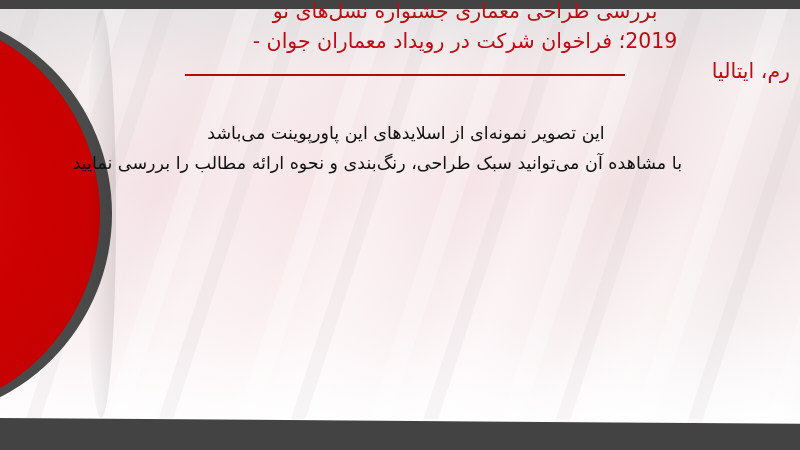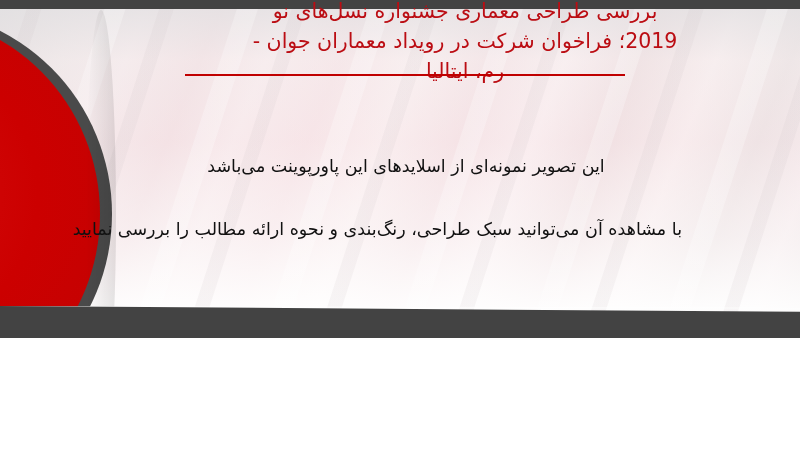--- a/index.html
+++ b/index.html
@@ -3,21 +3,21 @@
 <meta charset="utf-8">
 <style>
   html, body {
     margin: 0;
     padding: 0;
     background: #ffffff;
   }
   #slide {
     position: relative;
     width: 800px;
-    height: 338px;
+    height: 450px;
     overflow: hidden;
     background: #ffffff;
     font-family: "DejaVu Sans", "Liberation Sans", sans-serif;
   }
 
   
   .bg-base {
     position: absolute;
     inset: 0;
     background:
@@ -137,20 +137,21 @@
   .title-line {
     color: #bb0d13;
     font-size: 20.5px;
     line-height: 30px;
     font-weight: 400;
     white-space: nowrap;
     direction: rtl;
   }
   .title-line.struck {
     position: relative;
+    text-align: right;
   }
   .title-rule {
     position: absolute;
     left: 45px;
     width: 440px;
     top: 78px;
     height: 0;
     border-top: 2px solid #c00000;
   }
 
@@ -161,21 +162,20 @@
     right: 118px;
     text-align: center;
     direction: rtl;
   }
   .body-line {
     color: #111111;
     font-size: 17.5px;
     line-height: 30px;
     font-weight: 400;
     white-space: nowrap;
-    margin-top: 33px;
   }
 </style>
 </head>
 <body>
 
 <div id="slide">
 
   <div class="bg-base"></div>
   <div class="bg-vert"></div>
   <div class="bg-streaks"></div>

